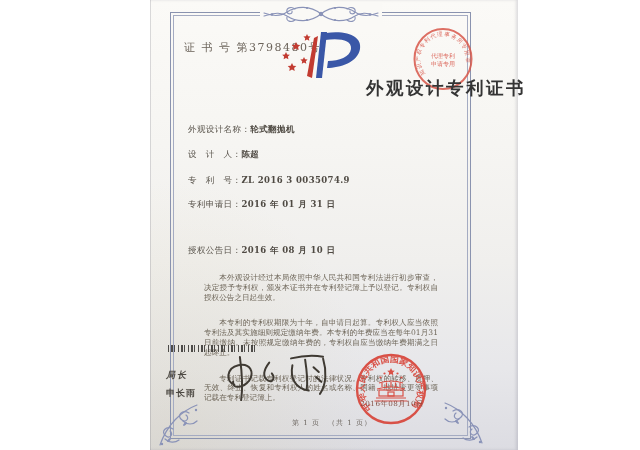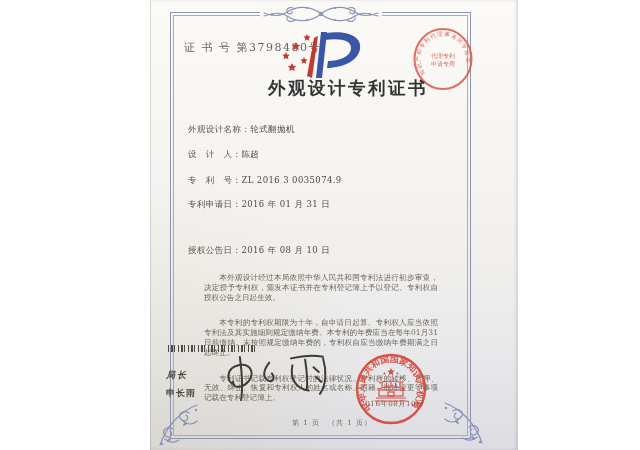--- a/index.html
+++ b/index.html
@@ -19,26 +19,26 @@
   
   .brect { position:absolute; left:20px; top:12px; width:301px; height:427px;
     border:1.6px solid #8a93af; }
   .brect::after { content:""; position:absolute; inset:2px; border:1px solid #a4abc2; }
 
   .serif { font-family:"DejaVu Serif","Liberation Serif",serif; }
 
   .certno { position:absolute; left:34px; top:40px; font-size:11px; letter-spacing:1.5px;
     color:#6a6259; }
 
-  .title { position:absolute; left:20px; top:76px; width:356px; text-align:center;
+  .title { position:absolute; left:20px; top:76px; width:356px; text-align:right;
     font-size:17.5px; font-weight:bold; letter-spacing:2.5px; color:#343434; }
 
   .field { position:absolute; left:38px; font-size:8.5px; color:#58534b; letter-spacing:.4px;
     white-space:nowrap; }
-  .field b { font-weight:normal; color:#4f4a43; }
+  .field b { font-weight:bold; color:#4f4a43; }
 
   .paras { position:absolute; left:38px; top:257px; width:266px; font-size:7.6px;
     line-height:9.8px; color:#6e6659; text-align:justify; }
   .paras p { text-indent:2em; margin:16px; }
 
   .barcode { position:absolute; left:18px; top:345px; width:87px; height:7px;
     background:
       repeating-linear-gradient(90deg,#33312e 0 1px,transparent 1px 3px,#33312e 3px 5px,transparent 5px 6px,#33312e 6px 7px,transparent 7px 10px);
     opacity:.85; }
 

